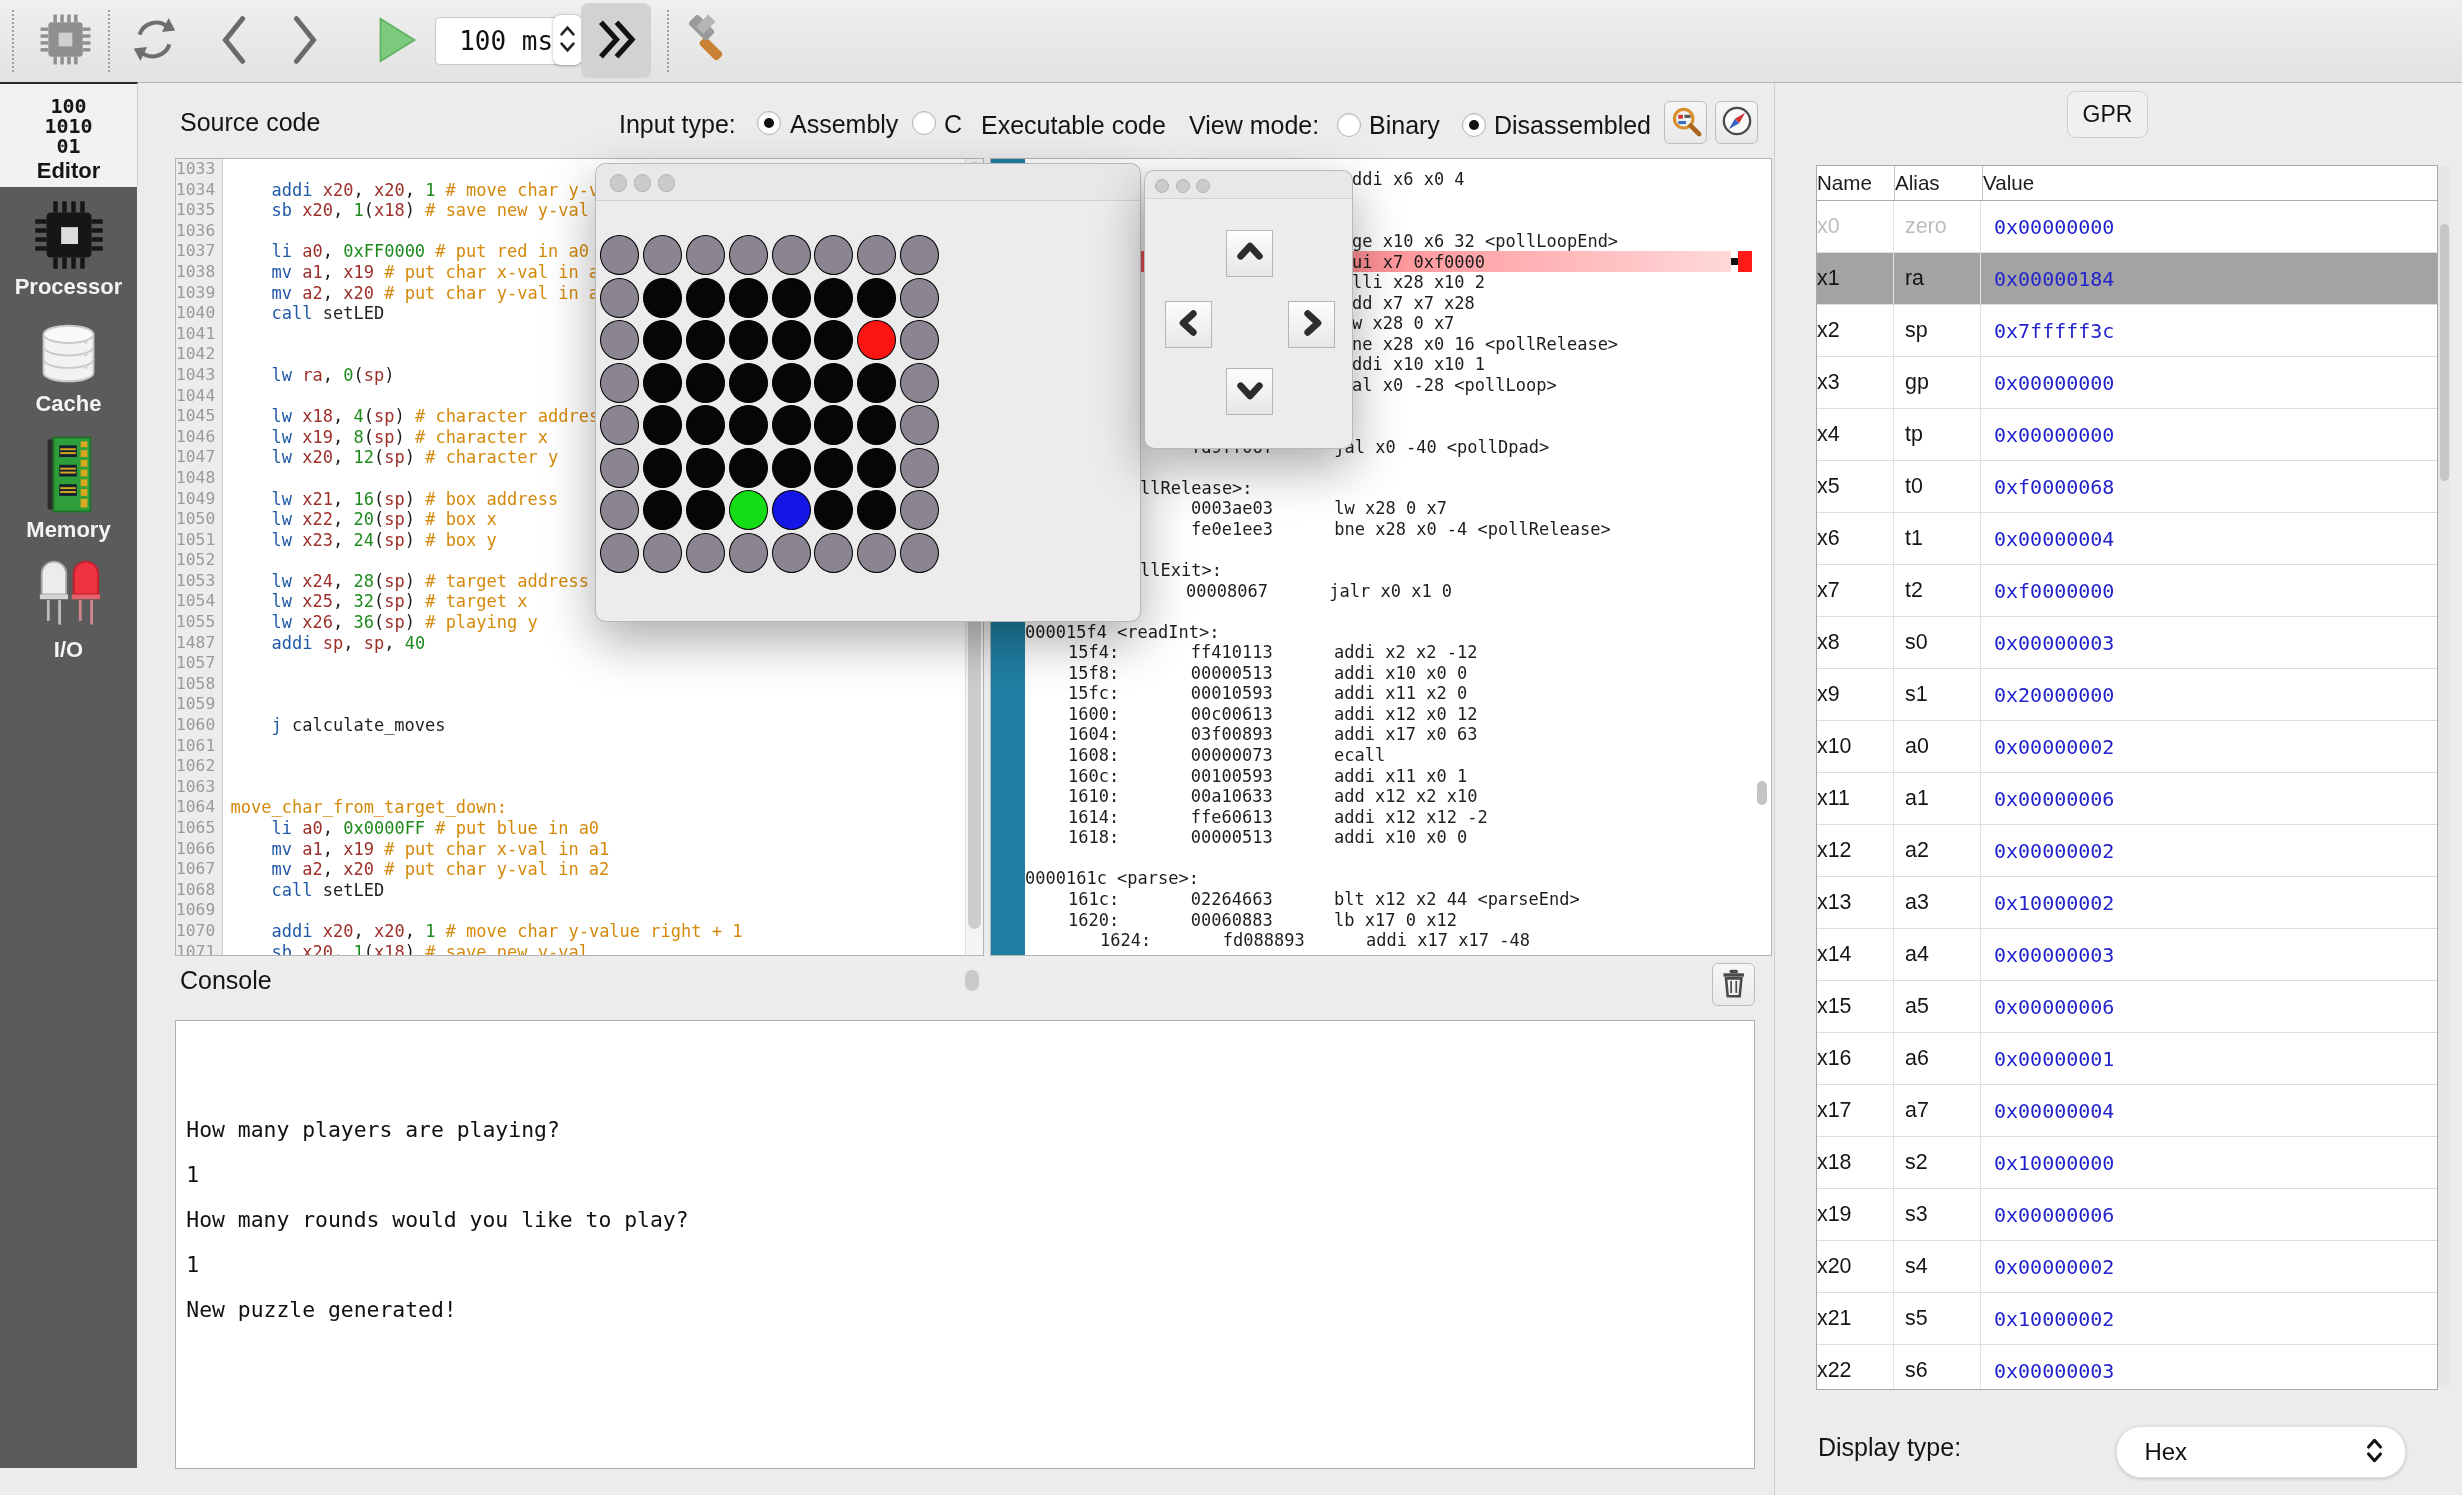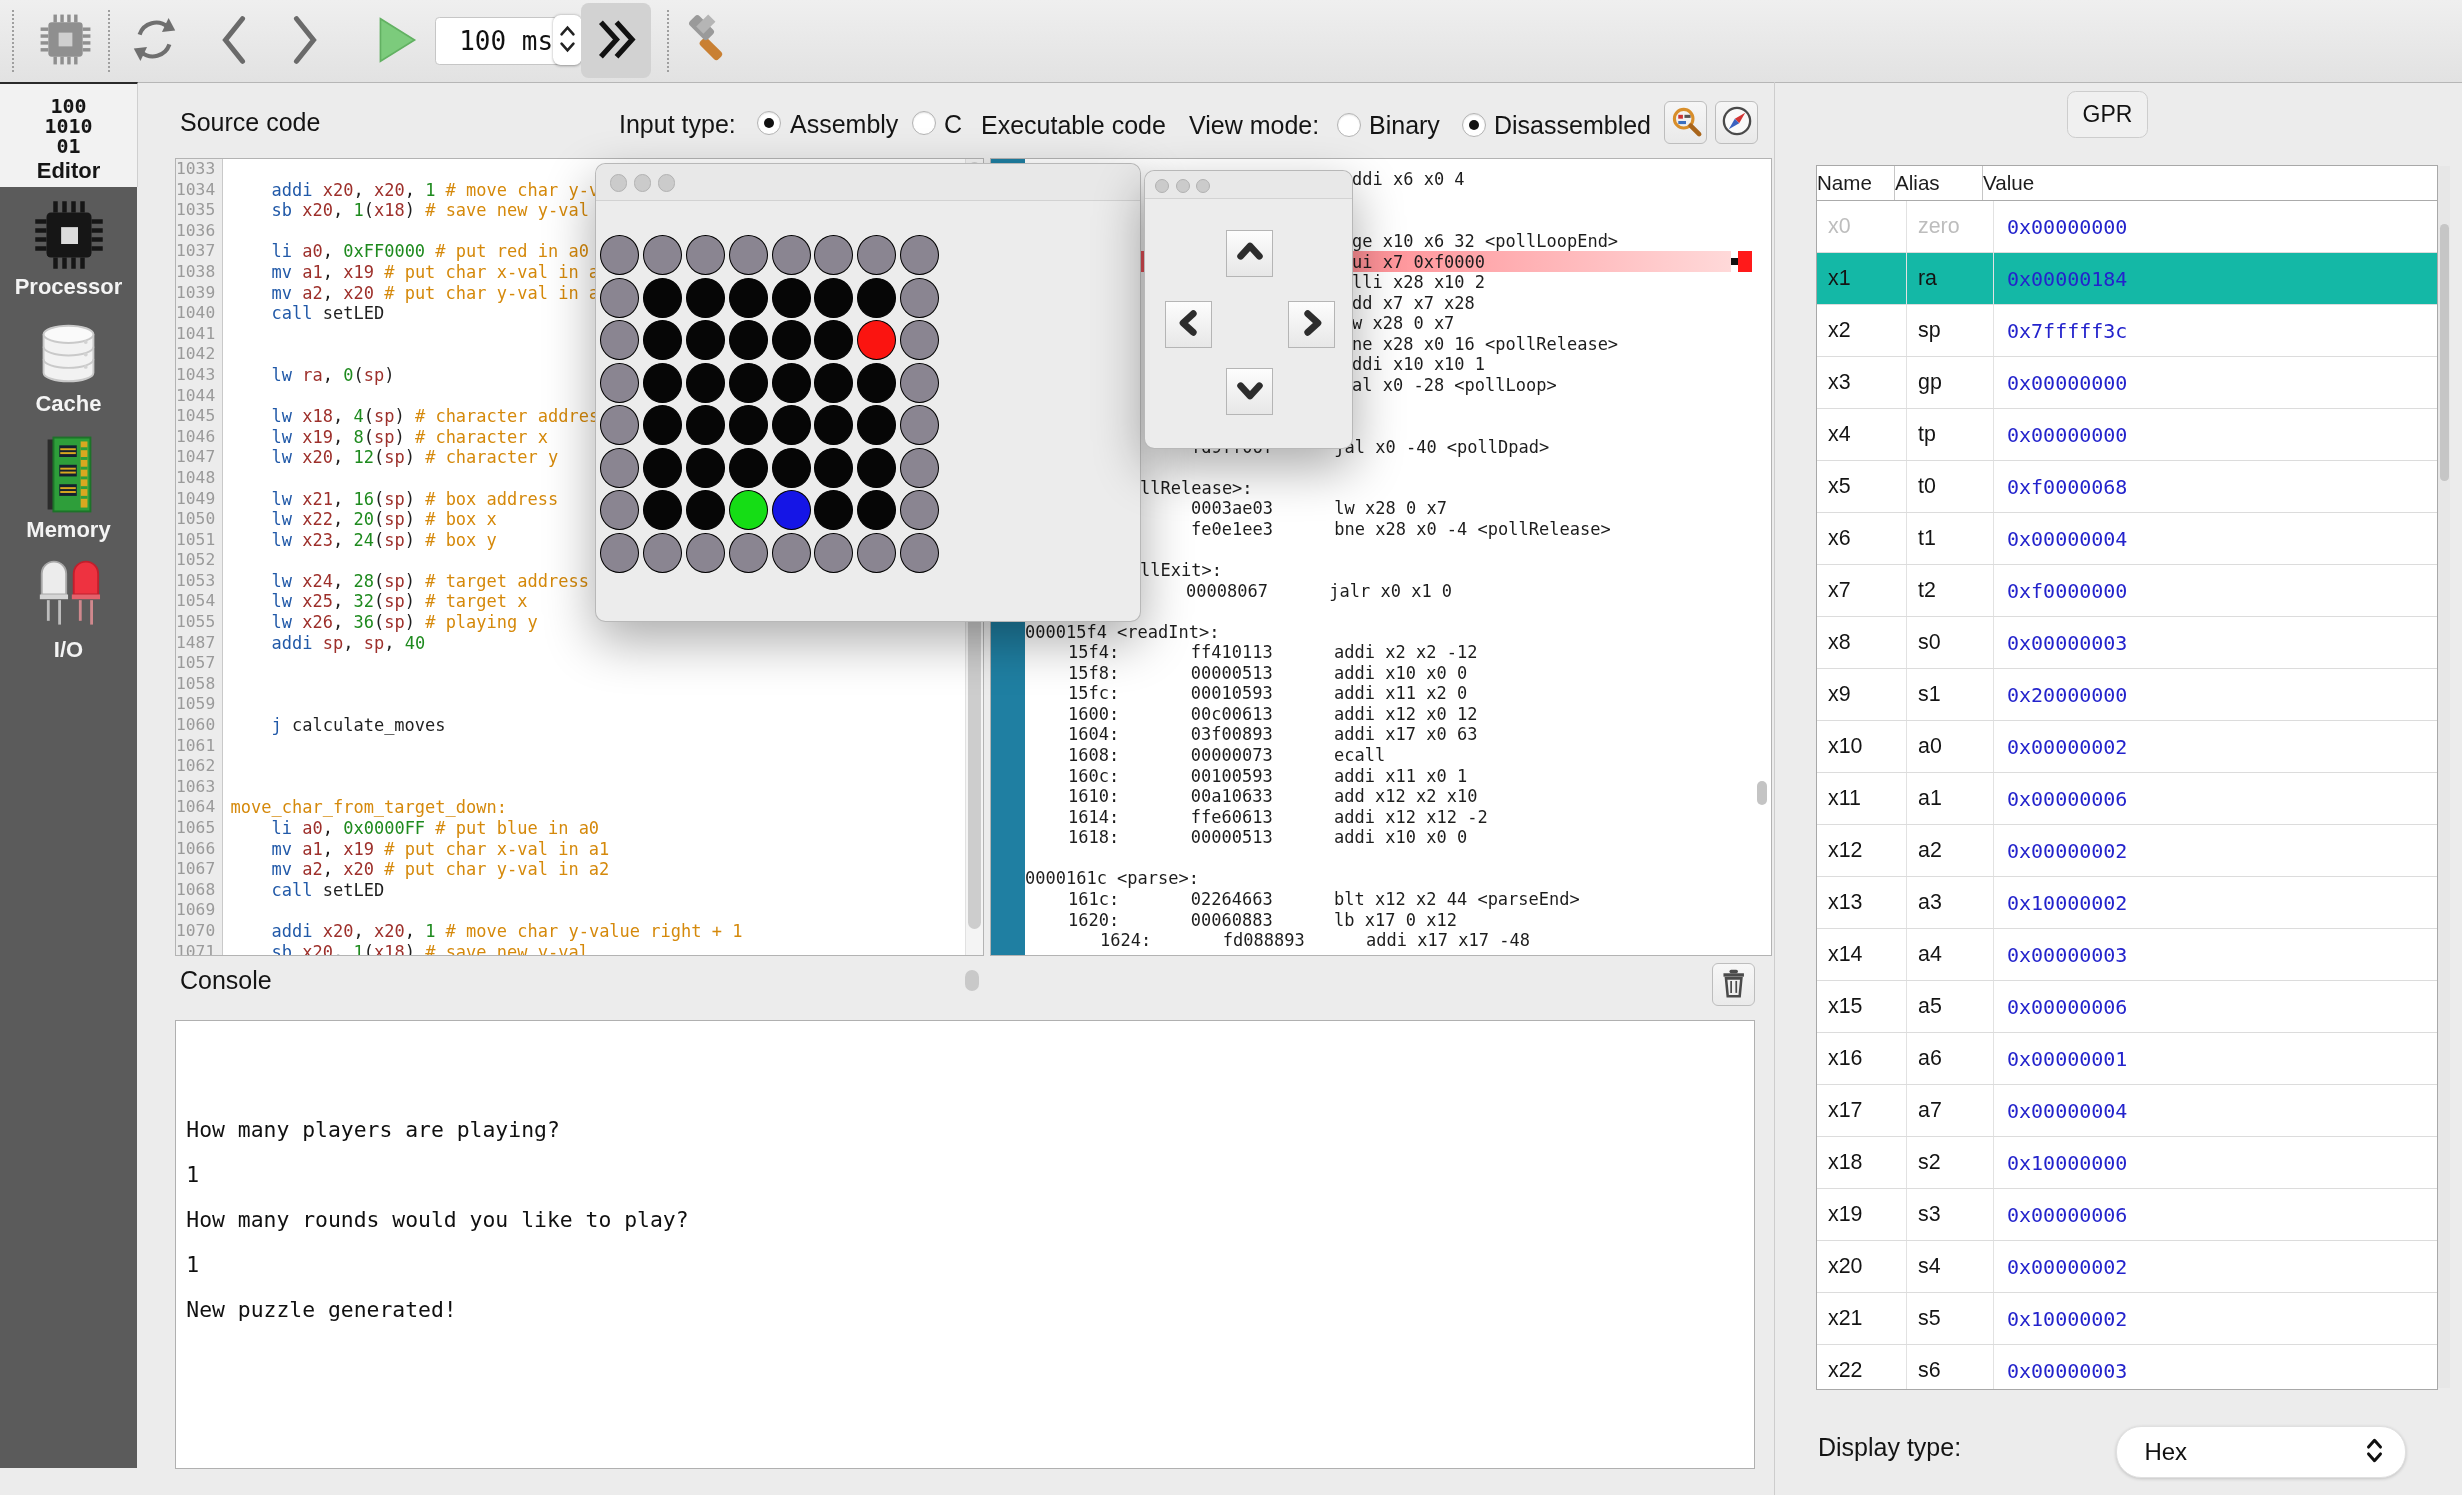--- a/index.html
+++ b/index.html
@@ -80,24 +80,24 @@
   #gpr-panel-line{position:absolute;left:1774px;top:82px;width:0.9px;height:1414px;background:#cdcdcd}
   #gpr-tab{position:absolute;left:2067px;top:91px;width:79px;height:45px;background:#f0f0f0;
      border:0.9px solid #cdcdcd;border-radius:8.6px;display:flex;align-items:center;justify-content:center;font-size:23px}
   #gpr-table{position:absolute;left:1816px;top:165px;width:622px;height:1225px;background:#fff;
      border:1.7px solid #a8a8a8;box-sizing:border-box;overflow:hidden}
   #gpr-header{display:flex;height:34px;line-height:34px;border-bottom:0.9px solid #ababab;font-size:20.6px;color:#1c1c1c}
   .gh{border-right:0.9px solid #c6c6c6}
   .gh.n{width:77px}.gh.a{width:87px}.gh.v{flex:1;border-right:none}
   .gpr-row{display:flex;height:52px;align-items:center;border-bottom:0.9px solid #dcdcdc;box-sizing:border-box}
   .gc{height:100%;display:flex;align-items:center;box-sizing:border-box}
-  .gc.n{width:90px;padding-left:11px;border-right:0.9px solid #e2e2e2;font-size:21.4px;color:#141414}
+  .gc.n{width:77px;border-right:0.9px solid #e2e2e2;font-size:21.4px;color:#141414}
   .gc.a{width:87px;padding-left:11px;border-right:0.9px solid #e2e2e2;font-size:21.4px;color:#141414}
   .gc.v{flex:1;padding-left:13px;font-family:"DejaVu Sans Mono",monospace;font-size:20px;color:#2323cc}
-  .gpr-row.hl{background:#14b8a6}
+  .gpr-row.hl{background:#a3a3a3}
   .gpr-row.dim .n,.gpr-row.dim .a{color:#bdbdbd}
   #gpr-scroll{position:absolute;left:2438px;top:166px;width:12px;height:1222px;background:#e7e7e7}
   #gpr-sthumb{position:absolute;left:2440px;top:224px;width:8.6px;height:257px;background:#c6c6c6;border-radius:4.3px}
   #display-row-label{position:absolute;left:1818px;top:1433px;font-size:25px;color:#141414}
   #display-dd{position:absolute;left:2116px;top:1426px;width:288px;height:50px;background:#fff;border-radius:25px;
      border:0.9px solid #e0e0e0;box-shadow:0 0.9px 3.4px rgba(0,0,0,.18);display:flex;align-items:center}
   #display-dd span.val{font-size:24px;margin-left:27.4px;flex:1}
 </style>
 </head>
 <body>

